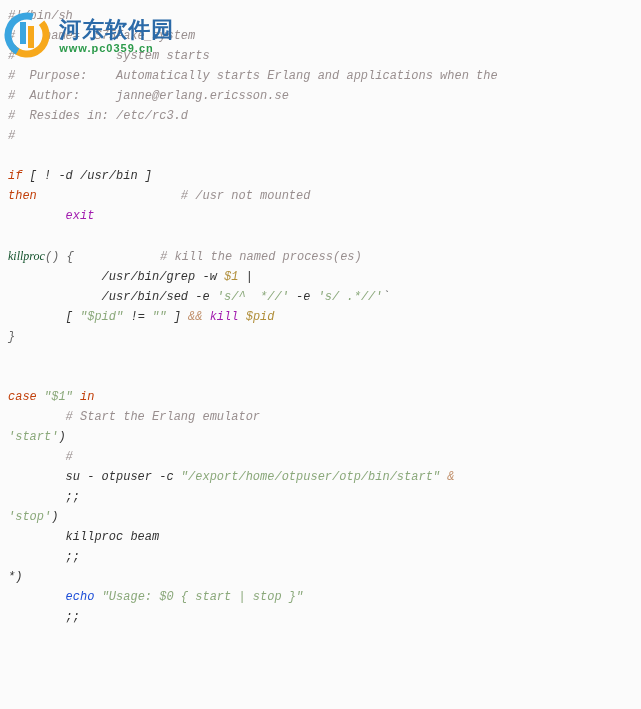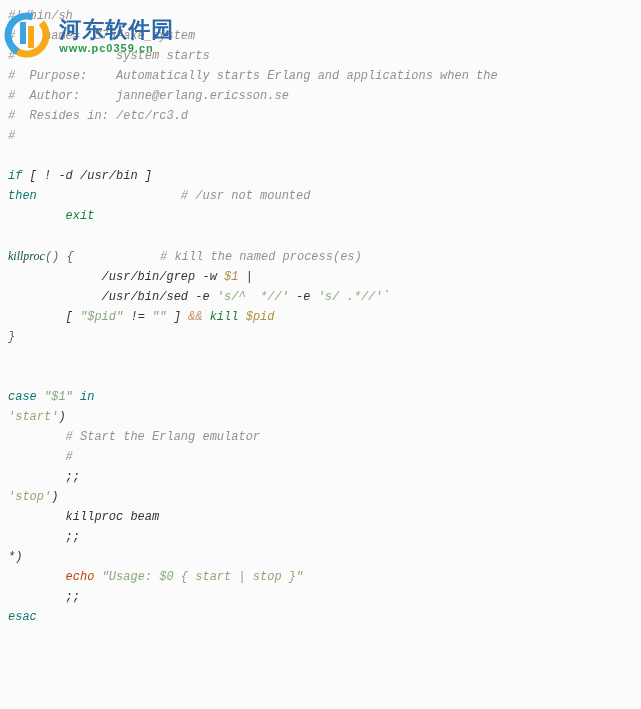--- a/index.html
+++ b/index.html
@@ -13,23 +13,23 @@
       padding: 6px 8px;
       position: relative;
       font-style: italic;
       overflow: hidden;
     }
     .code-line {
       white-space: pre;
       color: #333;
     }
     .c-comment { color: #998f8f; font-style: italic; }
-    .c-keyword { color: #c2410c; }
-    .c-flow { color: #0f766e; font-style: italic; }
-    .c-exit { color: #15803d; font-style: italic; }
+    .c-keyword { color: #1d4ed8; }
+    .c-flow { color: #c2410c; font-style: italic; }
+    .c-exit { color: #a21caf; font-style: italic; }
     .c-func { color: #14532d; font-style: italic; font-family: Liberation Serif, serif; }
     .c-punct { color: #666; font-style: italic; }
     .c-string { color: #8aa87a; font-style: italic; }
     .c-var { color: #b08e3a; font-style: italic; }
     .c-amp { color: #c08f6a; font-style: italic; }
     .watermark {
       position: absolute;
       top: 12px;
       left: 4px;
       z-index: 10;
@@ -94,24 +94,24 @@
 <div class="code-line"><span class="c-exit">        exit</span></div>
 <div class="code-line"> </div>
 <div class="code-line"><span class="c-func">killproc</span><span class="c-punct">() {</span><span class="c-comment">            # kill the named process(es)</span></div>
 <div class="code-line"><span>             /usr/bin/grep -w </span><span class="c-var">$1</span><span> |</span></div>
 <div class="code-line"><span>             /usr/bin/sed -e </span><span class="c-string">'s/^  *//'</span><span> -e </span><span class="c-string">'s/ .*//'</span><span class="c-punct">`</span></div>
 <div class="code-line"><span>        [ </span><span class="c-string">"$pid"</span><span> != </span><span class="c-string">""</span><span> ] </span><span class="c-amp">&amp;&amp;</span><span class="c-exit"> kill </span><span class="c-var">$pid</span></div>
 <div class="code-line"><span class="c-punct">}</span></div>
 <div class="code-line"> </div>
 <div class="code-line"> </div>
 <div class="code-line"><span class="c-flow">case</span><span class="c-string"> "$1" </span><span class="c-flow">in</span></div>
+<div class="code-line"><span class="c-comment">        # Start the Erlang emulator</span></div>
 <div class="code-line"><span class="c-string">'start'</span><span>)</span></div>
-<div class="code-line"><span class="c-comment">        # Start the Erlang emulator</span></div>
 <div class="code-line"><span class="c-comment">        #</span></div>
+<div class="code-line"><span>        su - otpuser -c </span><span class="c-string">"/export/home/otpuser/otp/bin/start"</span><span class="c-amp"> &amp;</span></div>
 <div class="code-line"><span>        ;;</span></div>
 <div class="code-line"><span class="c-string">'stop'</span><span>)</span></div>
 <div class="code-line"><span>        killproc beam</span></div>
 <div class="code-line"><span>        ;;</span></div>
 <div class="code-line"><span>*)</span></div>
 <div class="code-line"><span class="c-keyword">        echo </span><span class="c-string">"Usage: $0 { start | stop }"</span></div>
 <div class="code-line"><span>        ;;</span></div>
-<div class="code-line"><span class="c-flow">esac</span></div>
 </div>
 
 </body></html>

